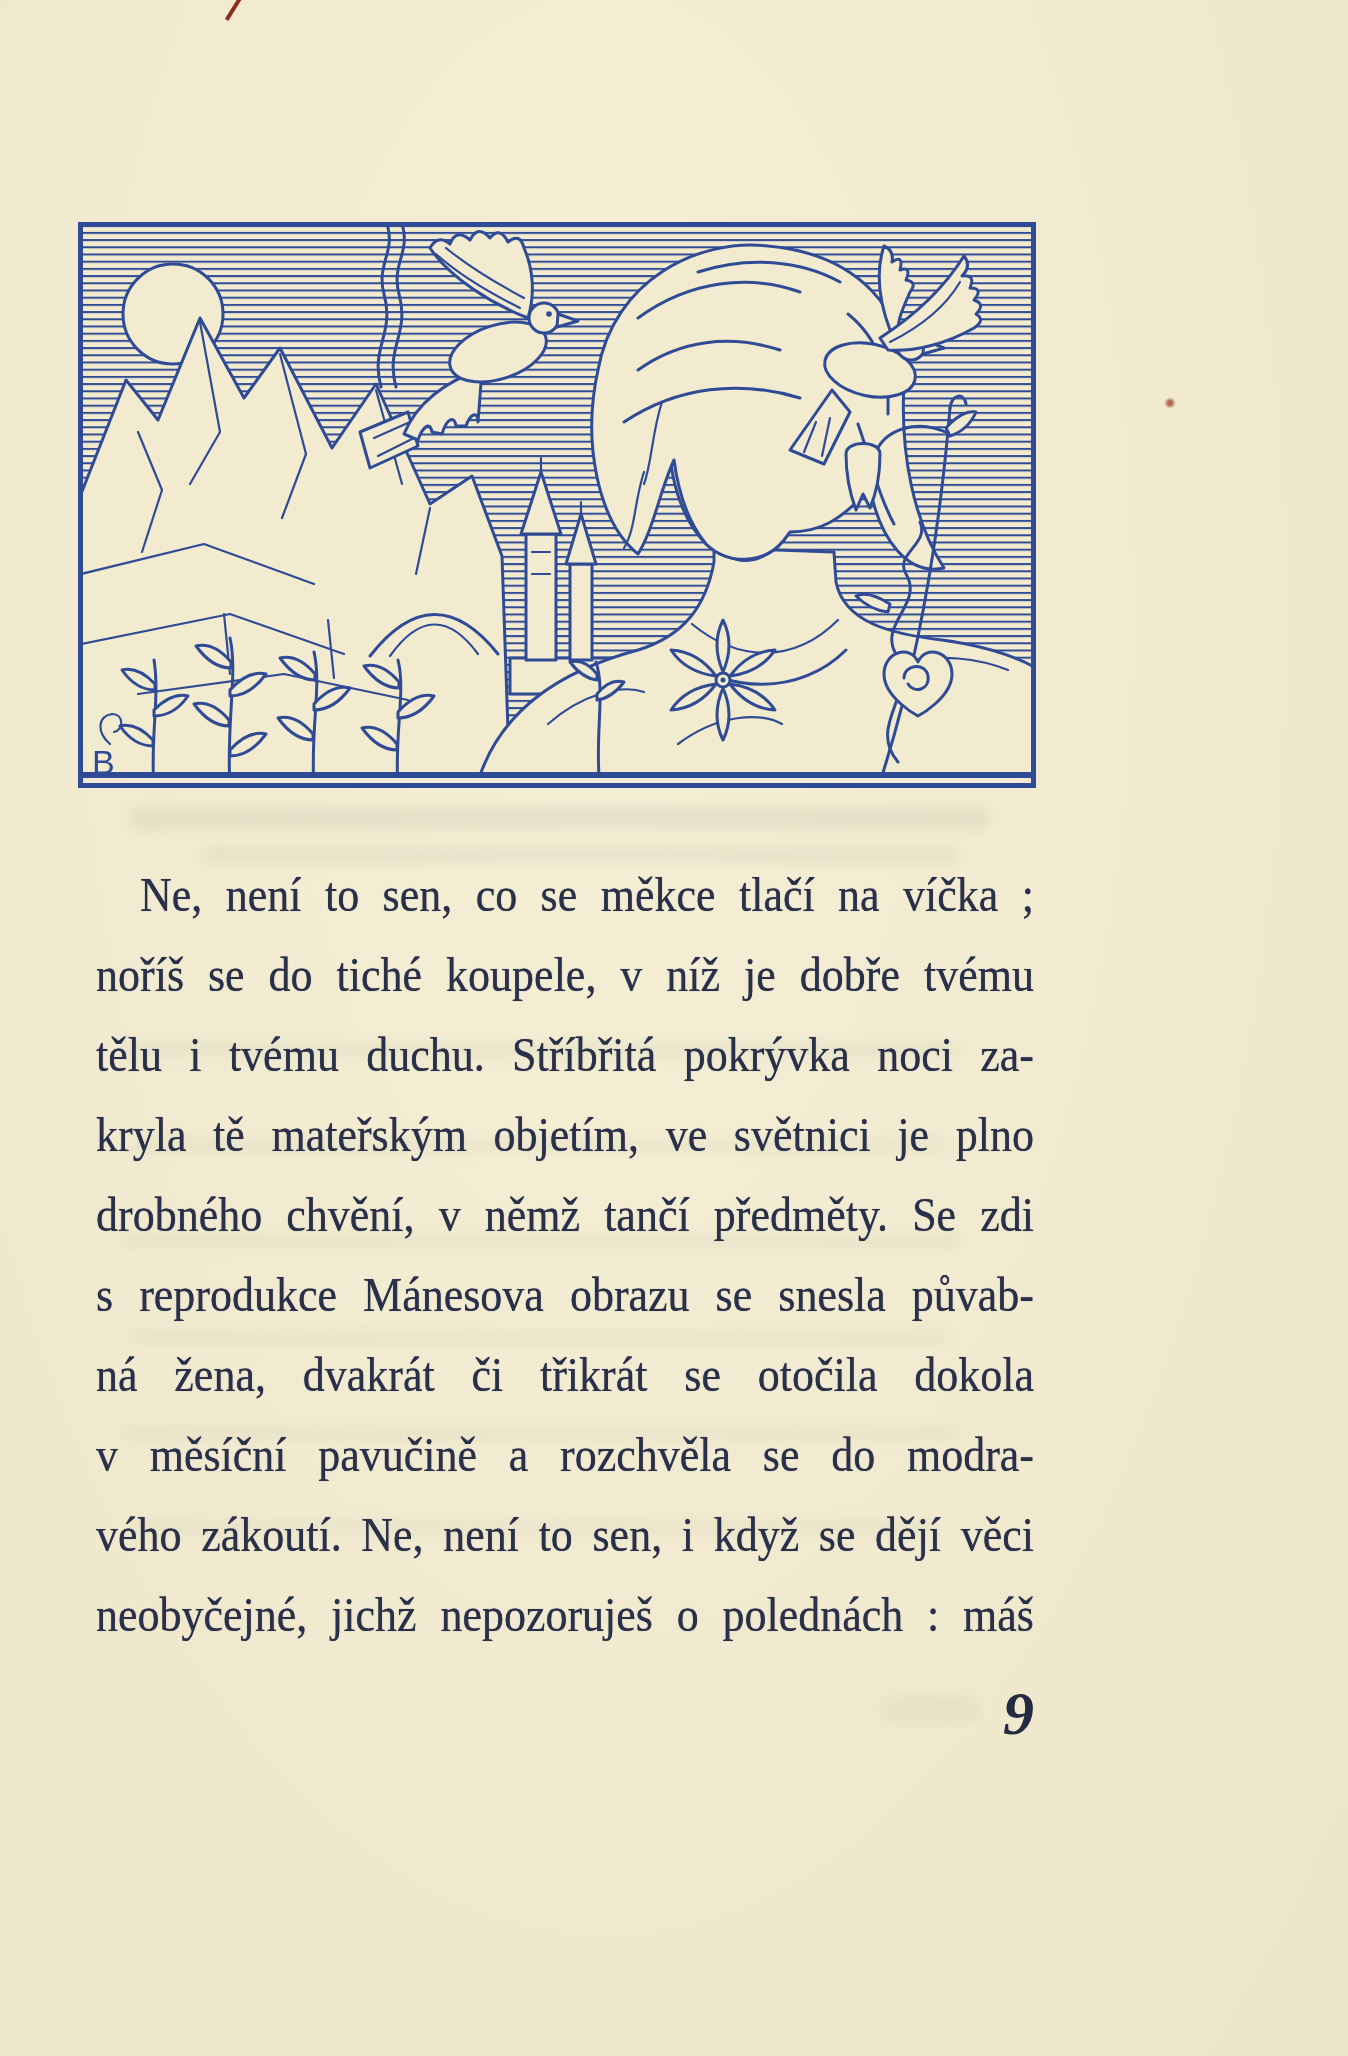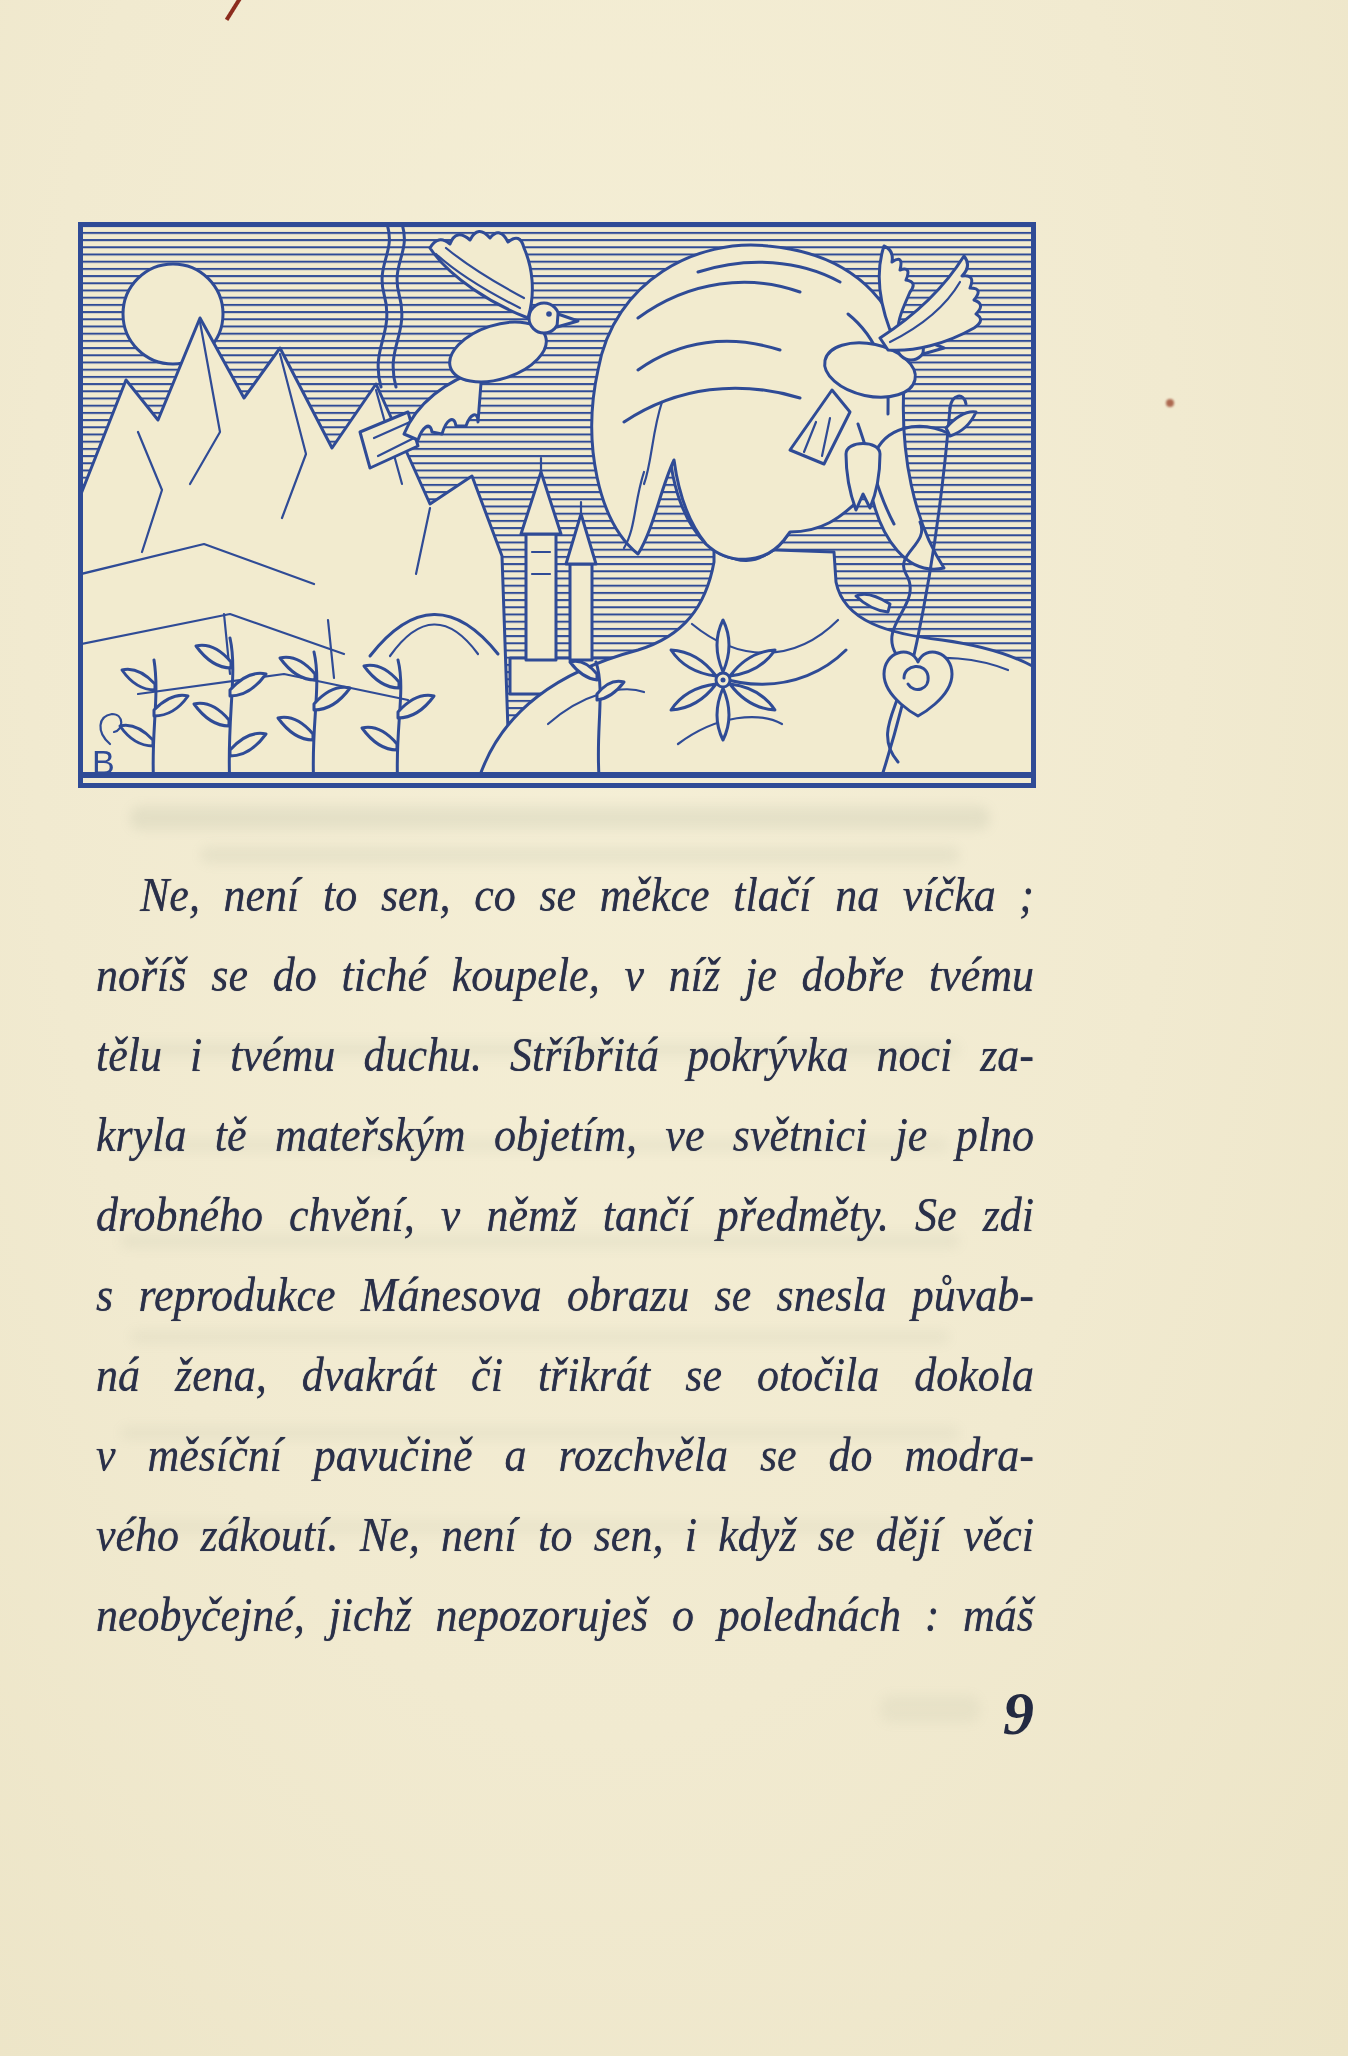--- a/index.html
+++ b/index.html
@@ -12,21 +12,21 @@
   
   .figure{position:absolute;left:78px;top:222px;width:958px;height:566px;}
   .figure svg{display:block;width:100%;height:100%;}
   svg .sh{fill:#f2ebcf;stroke:#2f4b96;stroke-width:3;stroke-linejoin:round;stroke-linecap:round;}
   svg .ln{fill:none;stroke:#2f4b96;stroke-width:3;stroke-linejoin:round;stroke-linecap:round;}
   svg .ln2{fill:none;stroke:#2f4b96;stroke-width:2.2;stroke-linejoin:round;stroke-linecap:round;}
   svg .fl{fill:#2f4b96;stroke:none;}
   
   .bodytext{
     position:absolute;left:96px;top:856px;width:938px;
-    font-style:italic;font-size:44px;color:#2a3049;
+    font-size:44px;color:#2a3049;
     text-shadow:0 0 0.7px rgba(42,48,73,.85);
   }
   .textline{
     height:80px;line-height:80px;white-space:normal;
     text-align:justify;text-align-last:justify;
     transform:scaleY(1.08);transform-origin:0 50%;
   }
   .textline.first{text-indent:44px;}
   .pagenum{
     position:absolute;left:96px;top:1678px;width:938px;text-align:right;

